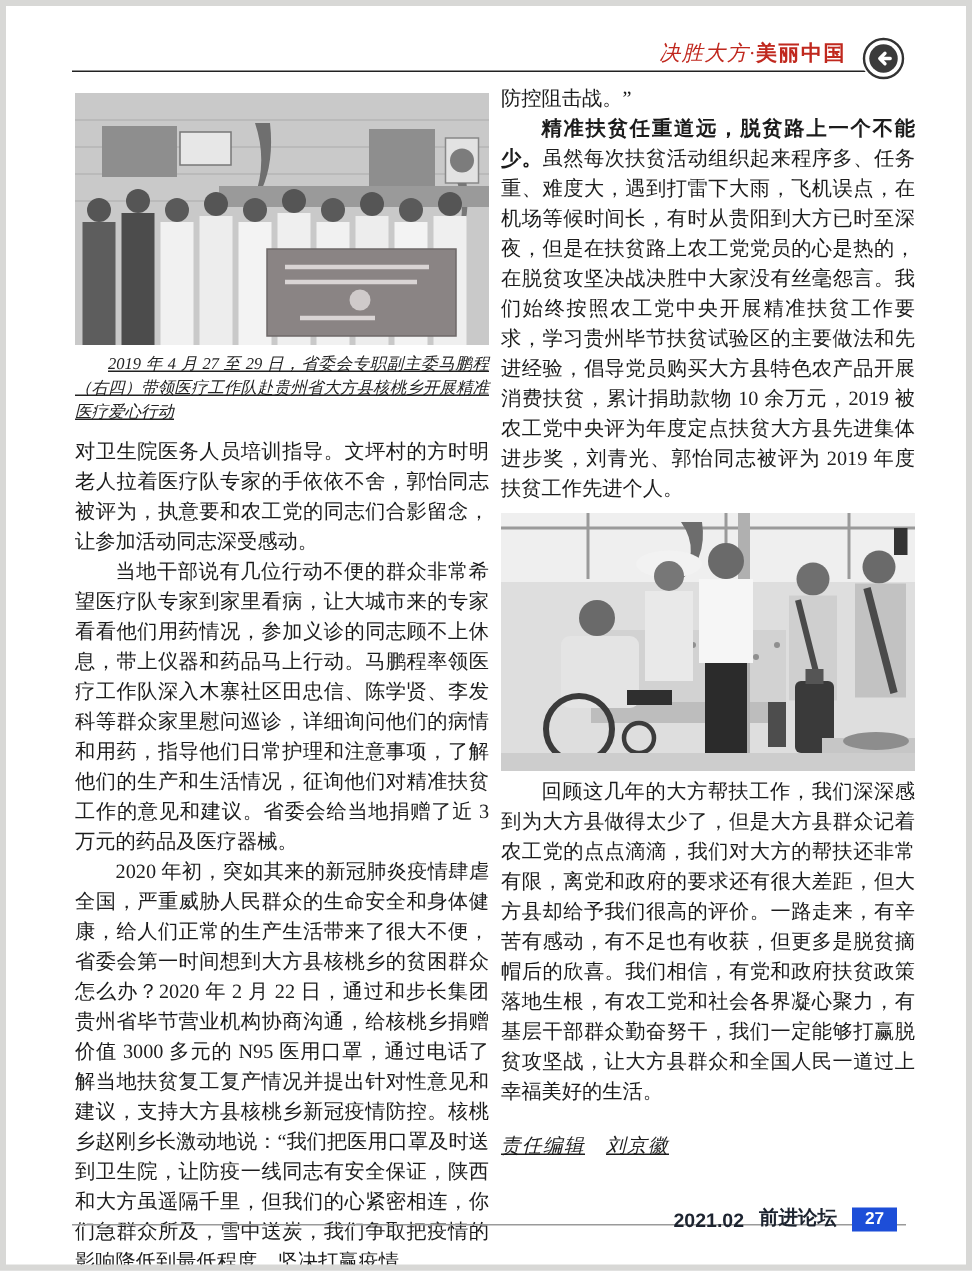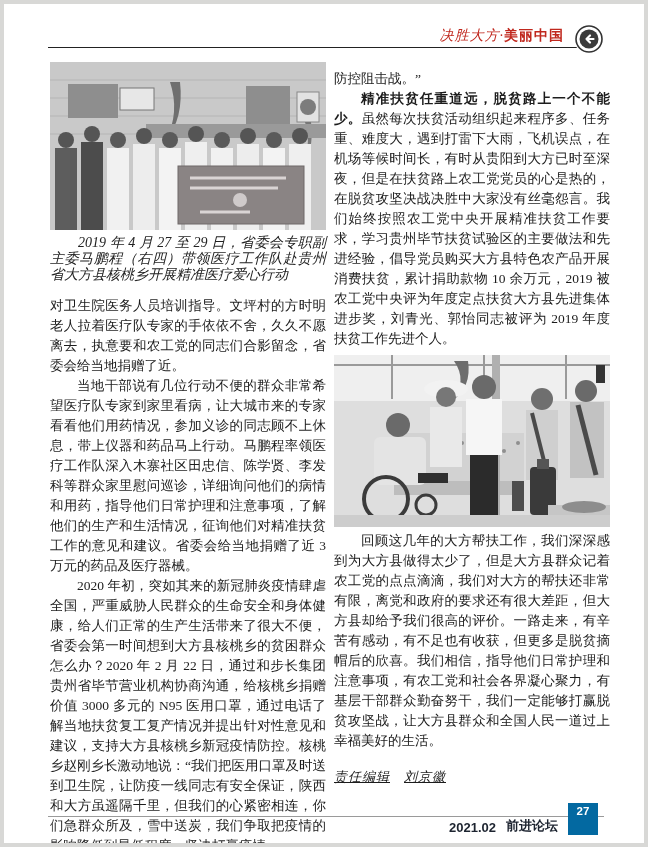--- a/index.html
+++ b/index.html
@@ -17,47 +17,47 @@
     font-size:14px; letter-spacing:1px;
   }
   .header-kai{font-style:italic; font-weight:500;margin-top:40px;}
   .header-bold{font-family:"Liberation Sans","DejaVu Sans",sans-serif; font-weight:bold; font-style:normal;text-align:right;}
   .logo{position:absolute; right:0; bottom:-6px; width:30px; height:30px; background:#fff; border-radius:50%;}
   
   .col{position:absolute; top:52px; width:276px; font-size:13.5px; line-height:20px; text-align:justify;}
   .col-left{left:46px;}
   .col-right{left:330px;}
   .para{margin:0; text-indent:2em;}
-  .para.cont{text-indent:0;margin-top:13px;}
+  .para.cont{text-indent:0;}
   .lead{font-family:"Liberation Sans","DejaVu Sans",sans-serif; font-weight:bold;}
   
   .photo{display:block; width:100%; background:#bbb;}
   .photo1{height:168px; margin-top:6px;}
   .photo2{height:172px; margin-top:6px;}
   .caption{
-    font-size:14px; line-height:16px; font-style:italic;
-    text-align:justify; text-indent:2em; margin:5px 0 8px 0; color:#222;
+    font-size:11px; line-height:16px; font-style:italic;
+    text-align:justify; text-indent:2em; margin:5px 0 8px 0; color:#222;text-decoration:underline;
   }
   .body-start{margin-top:4px;}
   
   .editor-line{
     text-align:left; font-style:italic; font-size:13px;
     margin-top:16px; padding-right:24px; letter-spacing:1px;text-decoration:underline;
   }
   .editor-name{margin-left:14px;}
   .footer{position:absolute; left:44px; right:40px; bottom:16px; height:24px;}
   .footer-rule{position:absolute; left:0; right:0; top:13px; border-top:1px solid #9a9a9a;}
   .footer-items{
     position:absolute; right:6px; top:0; display:flex; align-items:flex-end; gap:10px;
     font-family:"Liberation Sans","DejaVu Sans",sans-serif; font-weight:bold;
     font-size:13px; color:#1d2430;
   }
   .page-badge{
-    display:inline-block; min-width:24px; height:32px; line-height:17px;
-    background:#0369a1; color:#fff; text-align:center; font-size:11.5px;
+    display:inline-block; min-width:24px; height:16px; line-height:17px;
+    background:#1d4ed8; color:#fff; text-align:center; font-size:11.5px;
     font-weight:bold; padding:0 3px;
   }
 </style>
 </head>
 <body>
 
 <div class="page">
 
   <div class="header">
     <div class="header-rule"></div>
@@ -123,21 +123,21 @@
       <g stroke="#d9d4d4" stroke-width="3">
         <line x1="140" y1="116" x2="236" y2="116"></line>
         <line x1="140" y1="126" x2="228" y2="126"></line>
         <line x1="150" y1="150" x2="200" y2="150"></line>
       </g>
       <circle cx="190" cy="138" r="7" fill="#cfcaca"></circle>
     </svg>
 
     <p class="caption">2019 年 4 月 27 至 29 日，省委会专职副主委马鹏程（右四）带领医疗工作队赴贵州省大方县核桃乡开展精准医疗爱心行动</p>
 
-    <p class="para cont body-start">对卫生院医务人员培训指导。文坪村的方时明老人拉着医疗队专家的手依依不舍，久久不愿离去，执意要和农工党的同志们合影留念，省委会给当地捐赠了近。</p>
+    <p class="para cont body-start">对卫生院医务人员培训指导。文坪村的方时明老人拉着医疗队专家的手依依不舍，郭怡同志被评为，执意要和农工党的同志们合影留念，让参加活动同志深受感动。</p>
     <p class="para">当地干部说有几位行动不便的群众非常希望医疗队专家到家里看病，让大城市来的专家看看他们用药情况，参加义诊的同志顾不上休息，带上仪器和药品马上行动。马鹏程率领医疗工作队深入木寨社区田忠信、陈学贤、李发科等群众家里慰问巡诊，详细询问他们的病情和用药，指导他们日常护理和注意事项，了解他们的生产和生活情况，征询他们对精准扶贫工作的意见和建议。省委会给当地捐赠了近 3 万元的药品及医疗器械。</p>
     <p class="para">2020 年初，突如其来的新冠肺炎疫情肆虐全国，严重威胁人民群众的生命安全和身体健康，给人们正常的生产生活带来了很大不便，省委会第一时间想到大方县核桃乡的贫困群众怎么办？2020 年 2 月 22 日，通过和步长集团贵州省毕节营业机构协商沟通，给核桃乡捐赠价值 3000 多元的 N95 医用口罩，通过电话了解当地扶贫复工复产情况并提出针对性意见和建议，支持大方县核桃乡新冠疫情防控。核桃乡赵刚乡长激动地说：“我们把医用口罩及时送到卫生院，让防疫一线同志有安全保证，陕西和大方虽遥隔千里，但我们的心紧密相连，你们急群众所及，雪中送炭，我们争取把疫情的影响降低到最低程度，坚决打赢疫情</p>
   </div>
 
   <div class="col col-right">
 
     <p class="para cont">防控阻击战。”</p>
     <p class="para"><span class="lead">精准扶贫任重道远，脱贫路上一个不能少。</span><span>虽然每次扶贫活动组织起来程序多、任务重、难度大，遇到打雷下大雨，飞机误点，在机场等候时间长，有时从贵阳到大方已时至深夜，但是在扶贫路上农工党党员的心是热的，在脱贫攻坚决战决胜中大家没有丝毫怨言。我们始终按照农工党中央开展精准扶贫工作要求，学习贵州毕节扶贫试验区的主要做法和先进经验，倡导党员购买大方县特色农产品开展消费扶贫，累计捐助款物 10 余万元，2019 被农工党中央评为年度定点扶贫大方县先进集体进步奖，刘青光、郭怡同志被评为 2019 年度扶贫工作先进个人。</span></p>
 
     <svg class="photo photo2" viewBox="0 0 276 172" preserveAspectRatio="none">
@@ -193,21 +193,21 @@
 
       <rect x="196" y="112" width="26" height="48" rx="4" fill="#3a3a3a"></rect>
       <rect x="203" y="104" width="12" height="10" fill="#555"></rect>
       <rect x="178" y="126" width="12" height="30" fill="#4d4d4d"></rect>
       <rect x="214" y="150" width="62" height="22" fill="#c6c6c6"></rect>
       <ellipse cx="250" cy="152" rx="22" ry="6" fill="#8d8d8d"></ellipse>
       <rect x="0" y="160" width="276" height="12" fill="#cdcdcd"></rect>
     </svg>
 
 
-    <p class="para body-start">回顾这几年的大方帮扶工作，我们深深感到为大方县做得太少了，但是大方县群众记着农工党的点点滴滴，我们对大方的帮扶还非常有限，离党和政府的要求还有很大差距，但大方县却给予我们很高的评价。一路走来，有辛苦有感动，有不足也有收获，但更多是脱贫摘帽后的欣喜。我们相信，指导他们日常护理和注意事项，有农工党和社会各界凝心聚力，有基层干部群众勤奋努干，我们一定能够打赢脱贫攻坚战，让大方县群众和全国人民一道过上幸福美好的生活。</p>
+    <p class="para body-start">回顾这几年的大方帮扶工作，我们深深感到为大方县做得太少了，但是大方县群众记着农工党的点点滴滴，我们对大方的帮扶还非常有限，离党和政府的要求还有很大差距，但大方县却给予我们很高的评价。一路走来，有辛苦有感动，有不足也有收获，但更多是脱贫摘帽后的欣喜。我们相信，有党和政府扶贫政策落地生根，有农工党和社会各界凝心聚力，有基层干部群众勤奋努干，我们一定能够打赢脱贫攻坚战，让大方县群众和全国人民一道过上幸福美好的生活。</p>
 
     <div class="editor-line">
       <span>责任编辑</span><span class="editor-name">刘京徽</span>
     </div>
   </div>
 
   <div class="footer">
     <div class="footer-rule"></div>
     <div class="footer-items">
       <span>2021.02</span>

